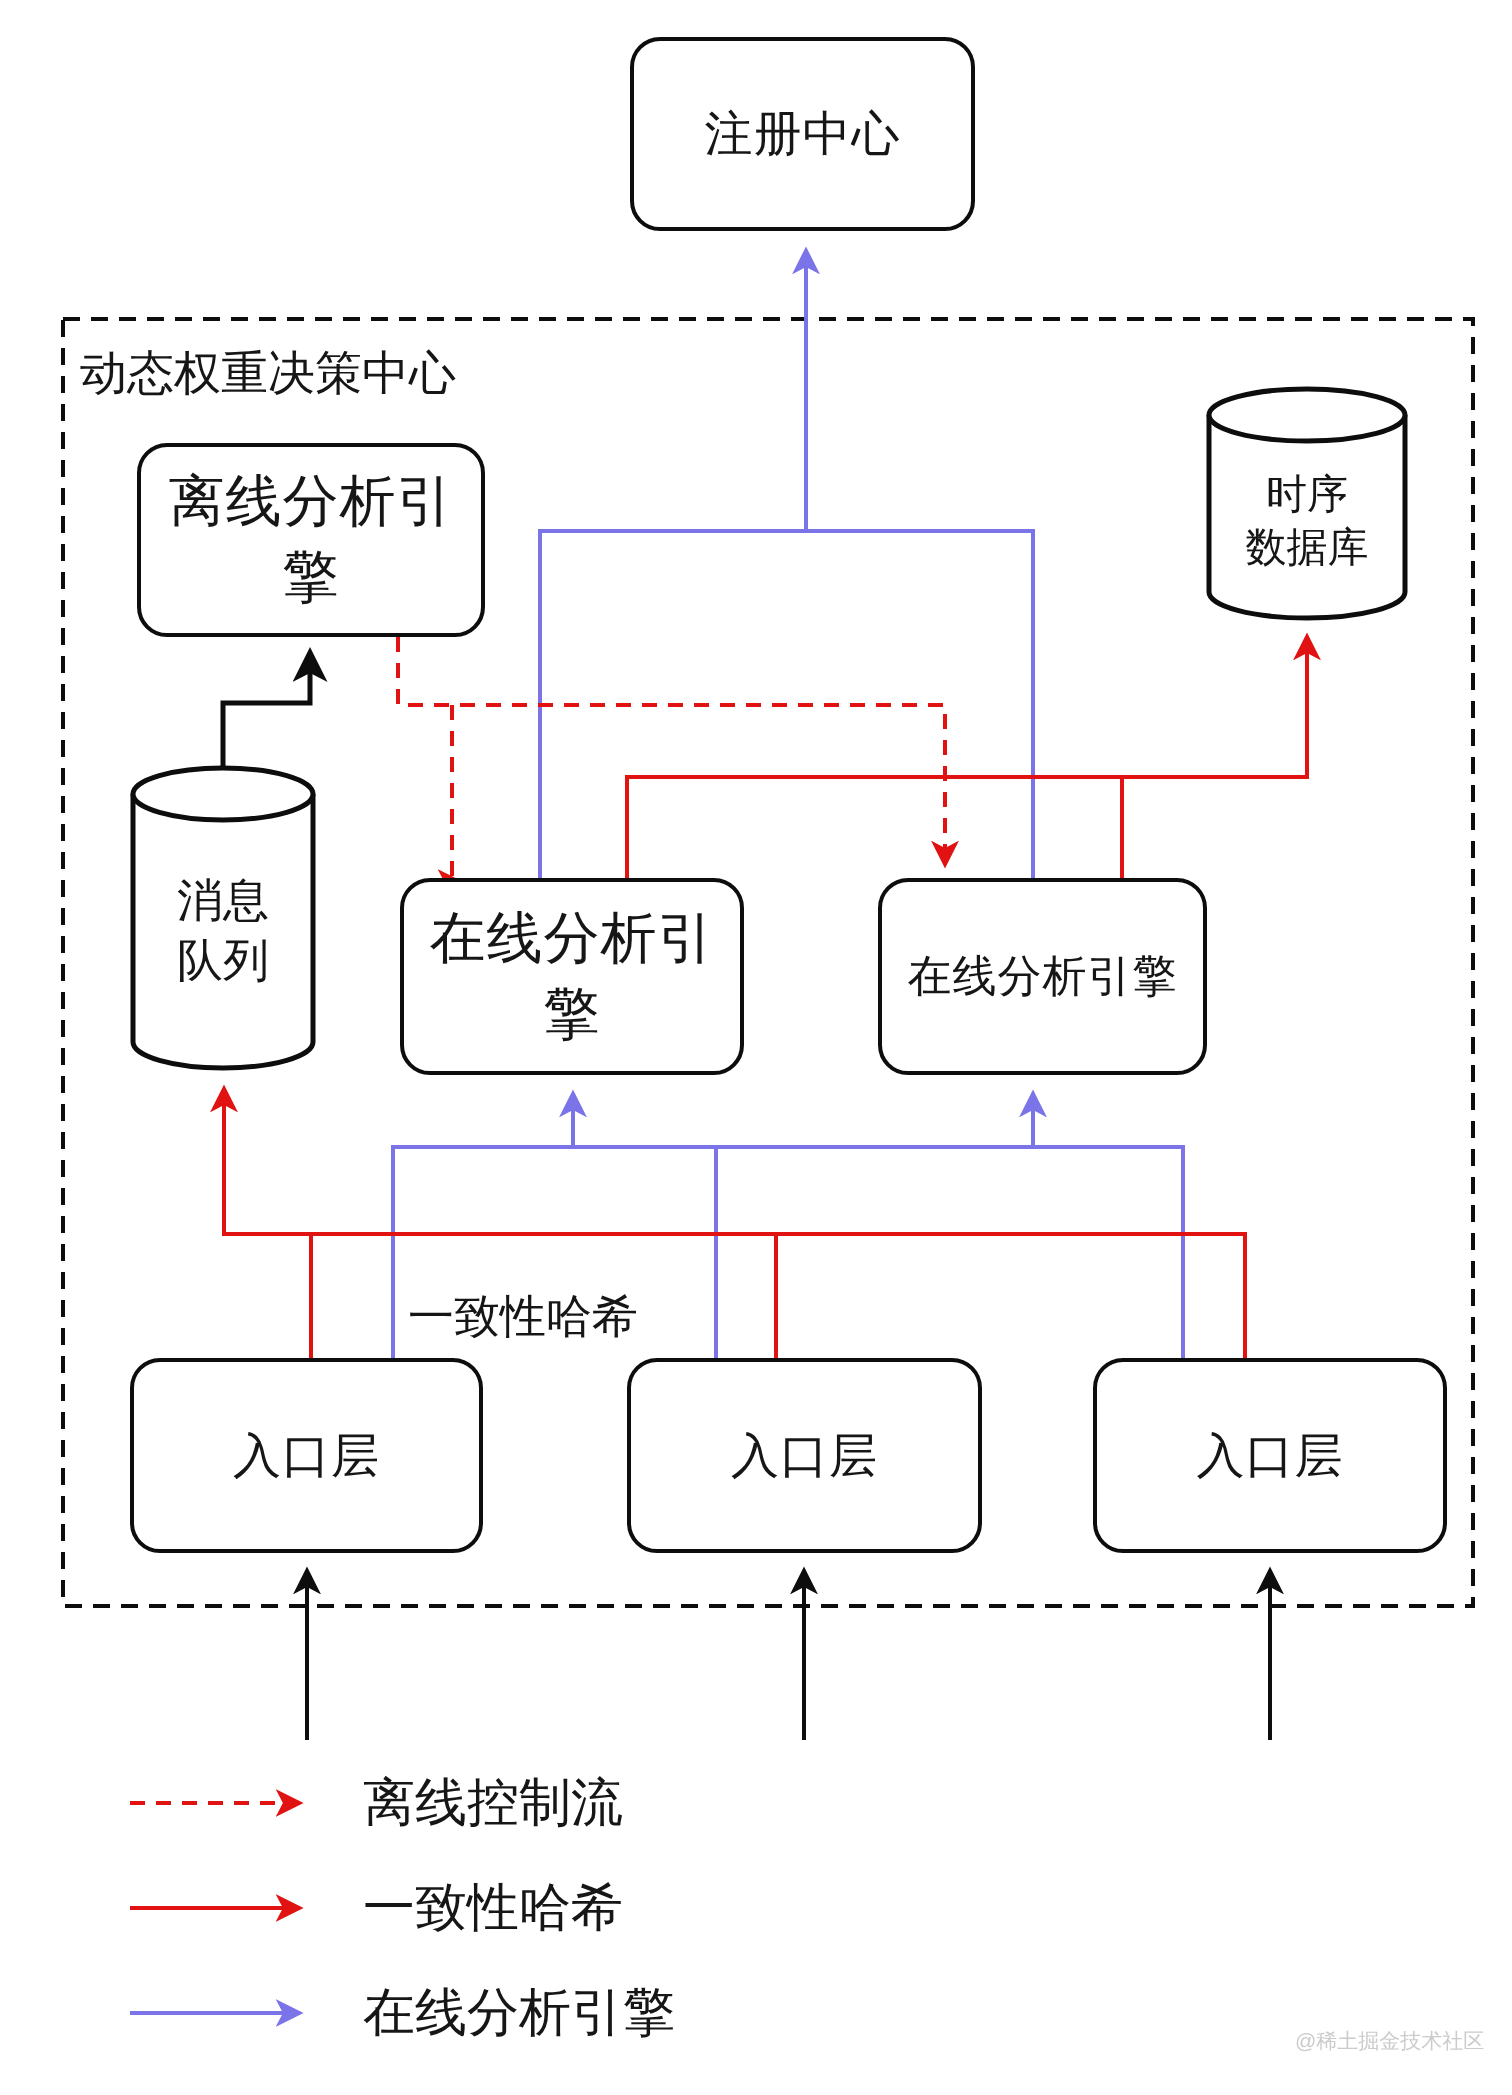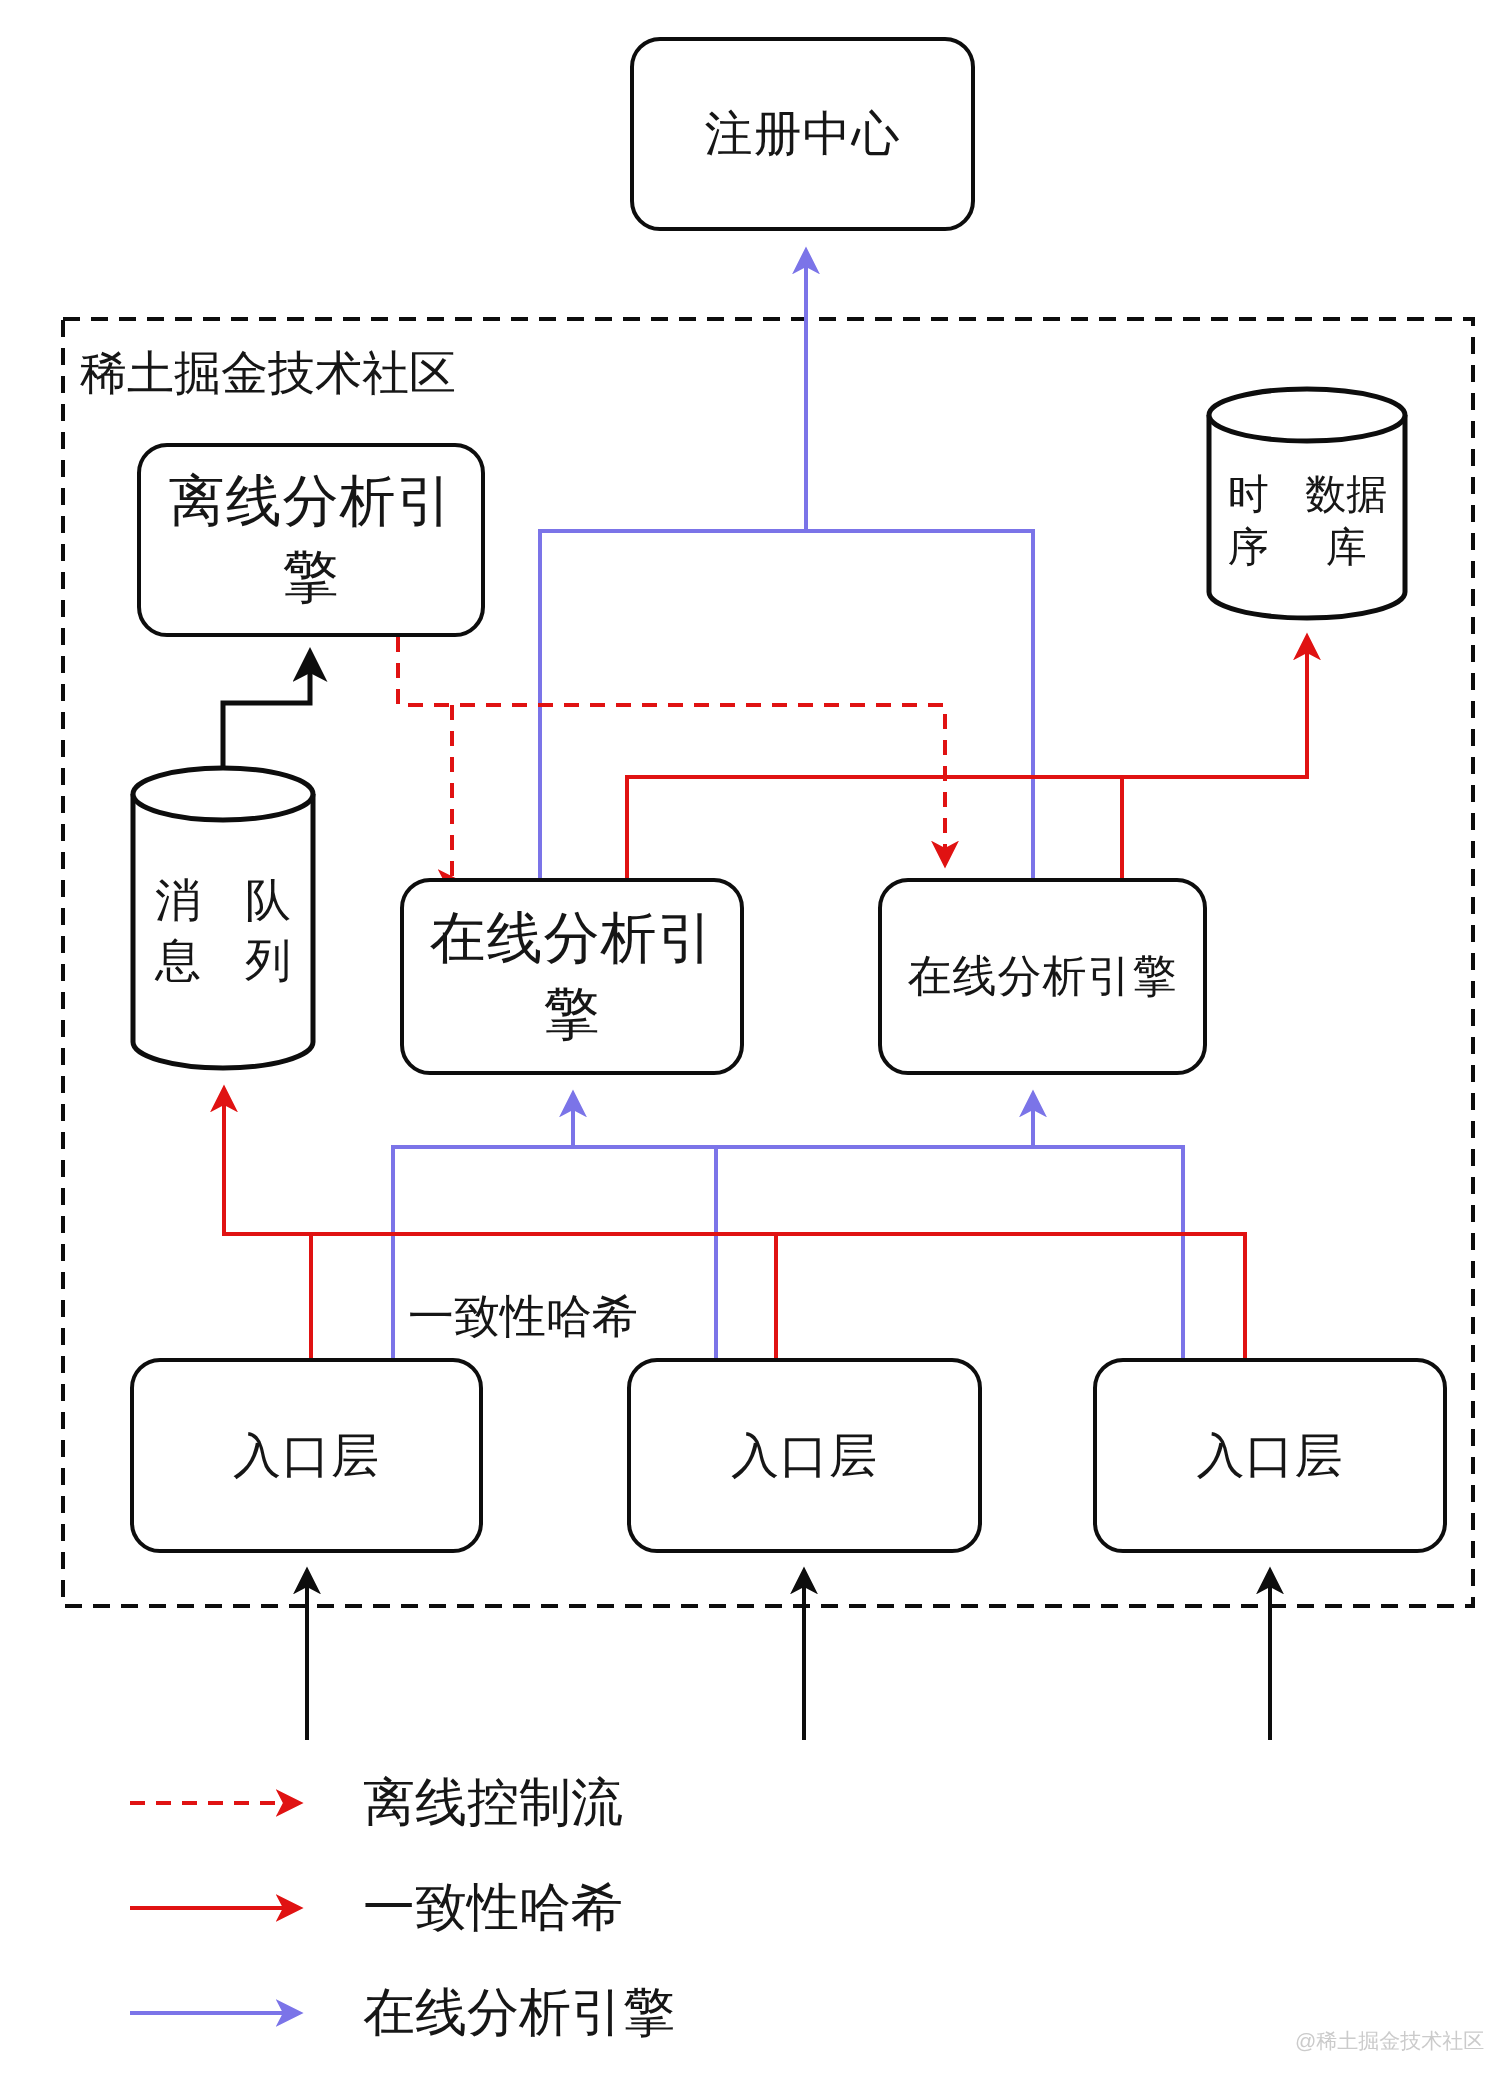--- a/index.html
+++ b/index.html
@@ -23,21 +23,21 @@
   .shape-fill{fill:#ffffff;stroke:none;}
   .container-border{fill:none;stroke:var(--c-structure,#0d0d0d);stroke-width:4;stroke-dasharray:17 11;}
 
   .node{
     position:absolute;border:4px solid #0d0d0d;border-radius:30px;background:#ffffff;
     display:flex;align-items:center;justify-content:center;text-align:center;
     box-sizing:border-box;
   }
   .node .lbl{font-size:56px;letter-spacing:1px;}
   .cyl-text{
-    position:absolute;display:flex;flex-direction:row;align-items:center;justify-content:center;
+    position:absolute;display:flex;flex-direction:column;align-items:center;justify-content:center;
     text-align:center;line-height:1.3;
   }
   .free-label{position:absolute;font-size:46px;white-space:nowrap;}
   .legend-row{position:absolute;display:flex;align-items:center;}
   .legend-row .lg-label{font-size:52px;margin-left:40px;white-space:nowrap;}
   .legend-arrow{display:block;}
   .watermark{position:absolute;font-size:21px;color:var(--c-watermark,#cbcbcb);white-space:nowrap;}
 </style>
 </head>
 <body>
@@ -88,21 +88,21 @@
       <ellipse class="shape" cx="223" cy="794" rx="90" ry="26"></ellipse>
     </g>
 
     <g>
       <path class="shape-fill" d="M 1209 415 L 1209 592 A 98 26 0 0 0 1405 592 L 1405 415 Z"></path>
       <path class="shape" fill="none" d="M 1209 415 L 1209 592 A 98 26 0 0 0 1405 592 L 1405 415"></path>
       <ellipse class="shape" cx="1307" cy="415" rx="98" ry="26"></ellipse>
     </g>
   </svg>
 
-  <div class="free-label" style="left:80px;top:342px;font-size:47px;">稀土掘金技术社区</div>
+  <div class="free-label" style="left:80px;top:342px;font-size:47px;">动态权重决策中心</div>
 
   <div class="node" style="left:630px;top:37px;width:345px;height:194px;">
     <span class="lbl" style="font-size:48px;">注册中心</span>
   </div>
 
   <div class="node" style="left:137px;top:443px;width:348px;height:194px;">
     <span class="lbl">离线分析引擎</span>
   </div>
 
   <div class="node" style="left:400px;top:878px;width:344px;height:197px;">

